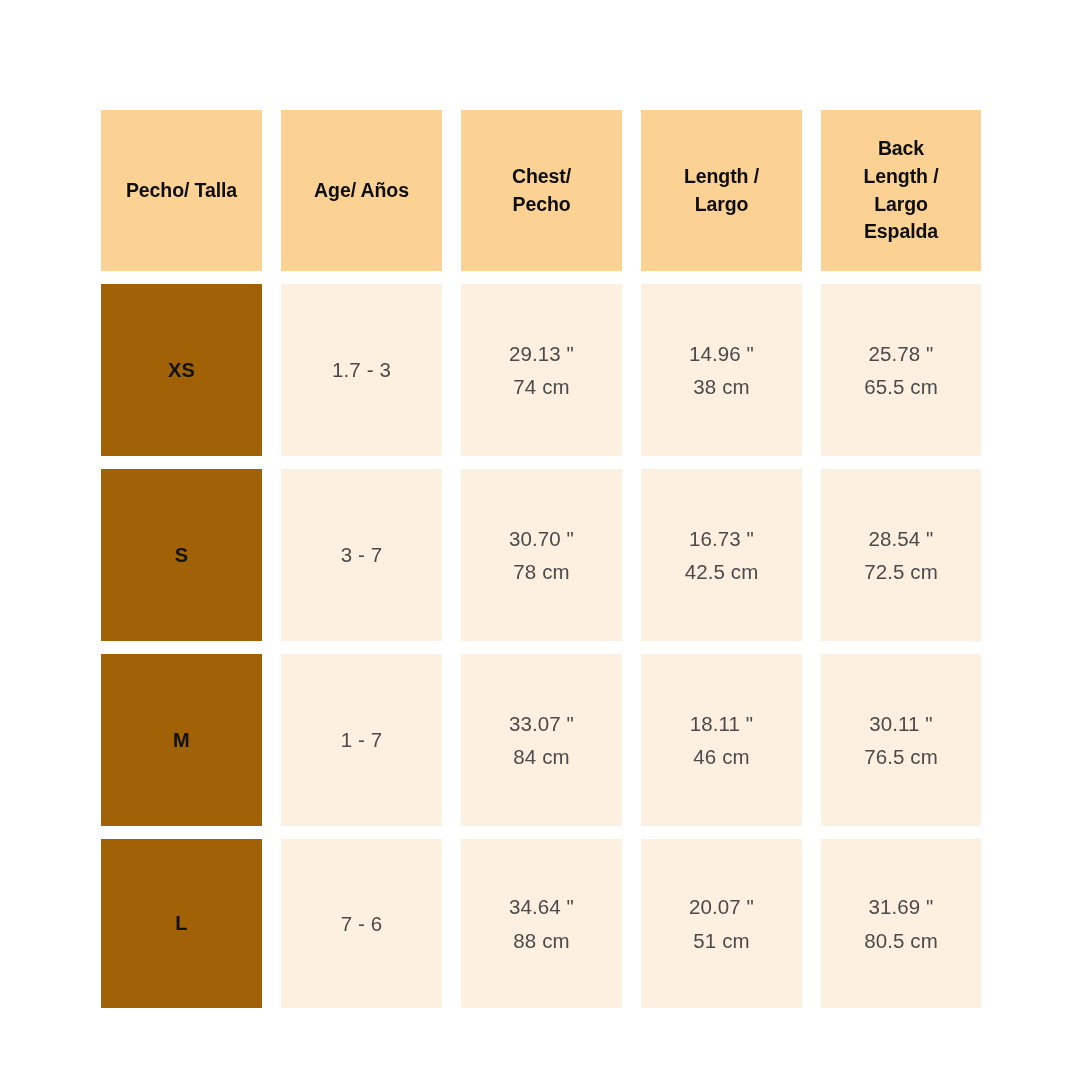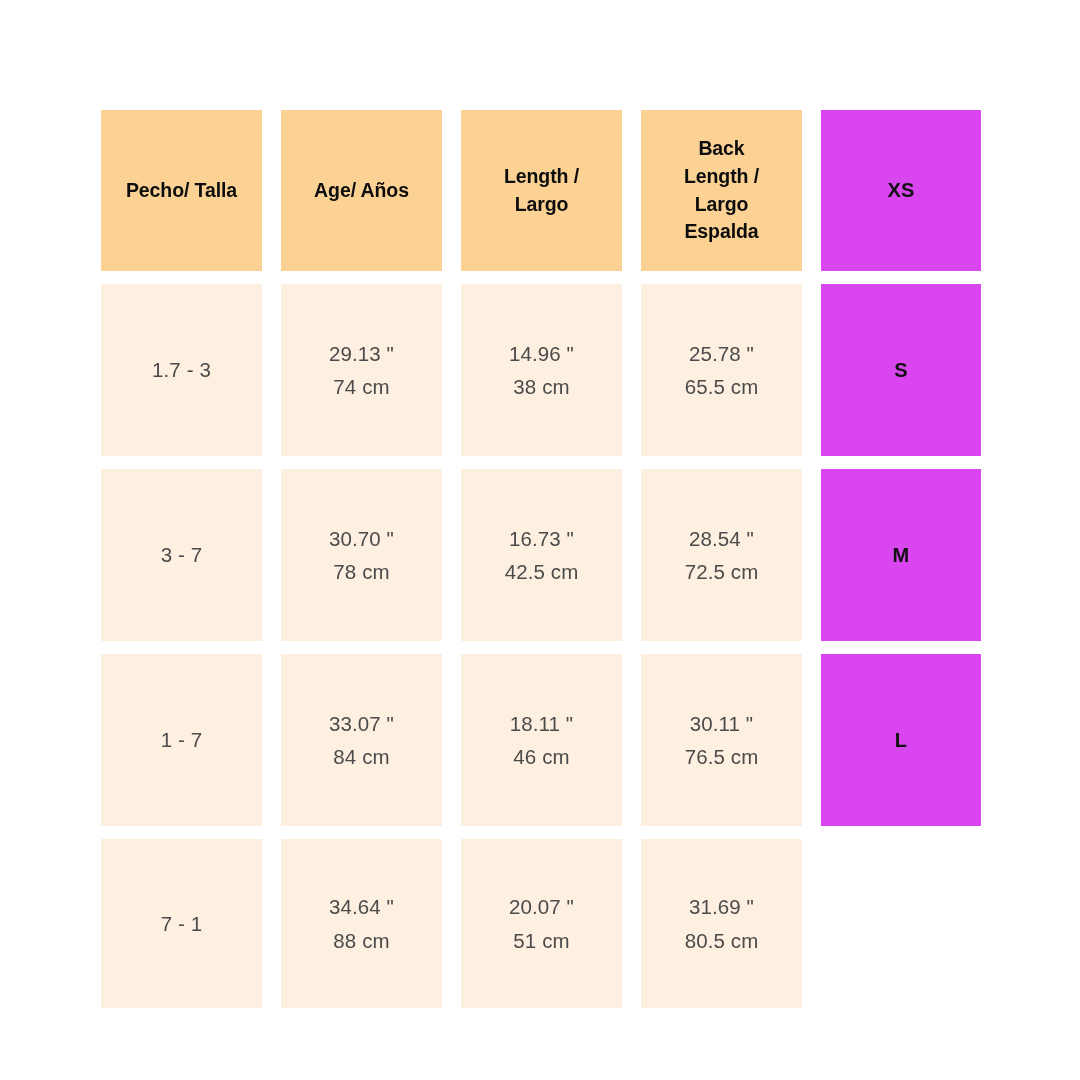--- a/index.html
+++ b/index.html
@@ -44,21 +44,21 @@
     background: #fbd294;
     color: #0d0d0d;
     font-weight: bold;
     font-size: 19.5px;
     line-height: 1.43;
     letter-spacing: -0.1px;
   }
 
   
   .cell.size-cell {
-    background: #d946ef;
+    background: #a16207;
     color: #111111;
     font-weight: bold;
     font-size: 20px;
     letter-spacing: 0.2px;
   }
 
   
   .cell.data-cell {
     background: #fdf0e1;
     color: #4b4b4b;
@@ -76,20 +76,24 @@
 </head>
 <body>
 
 <div id="size-chart">
 
   <div class="cell header">
     <span class="multi">Pecho/ Talla</span>
   </div>
   <div class="cell header">
     <span class="multi">Age/ Años</span>
+  </div>
+  <div class="cell header">
+    <span class="multi">Chest/
+Pecho</span>
   </div>
   <div class="cell header">
     <span class="multi">Length /
 Largo</span>
   </div>
   <div class="cell header">
     <span class="multi">Back
 Length /
 Largo
 Espalda</span>
@@ -149,21 +153,21 @@
   </div>
   <div class="cell data-cell">
     <span class="multi">30.11 "
 76.5 cm</span>
   </div>
 
   <div class="cell size-cell">
     <span class="multi">L</span>
   </div>
   <div class="cell data-cell">
-    <span class="multi">7 - 1</span>
+    <span class="multi">7 - 6</span>
   </div>
   <div class="cell data-cell">
     <span class="multi">34.64 "
 88 cm</span>
   </div>
   <div class="cell data-cell">
     <span class="multi">20.07 "
 51 cm</span>
   </div>
   <div class="cell data-cell">

